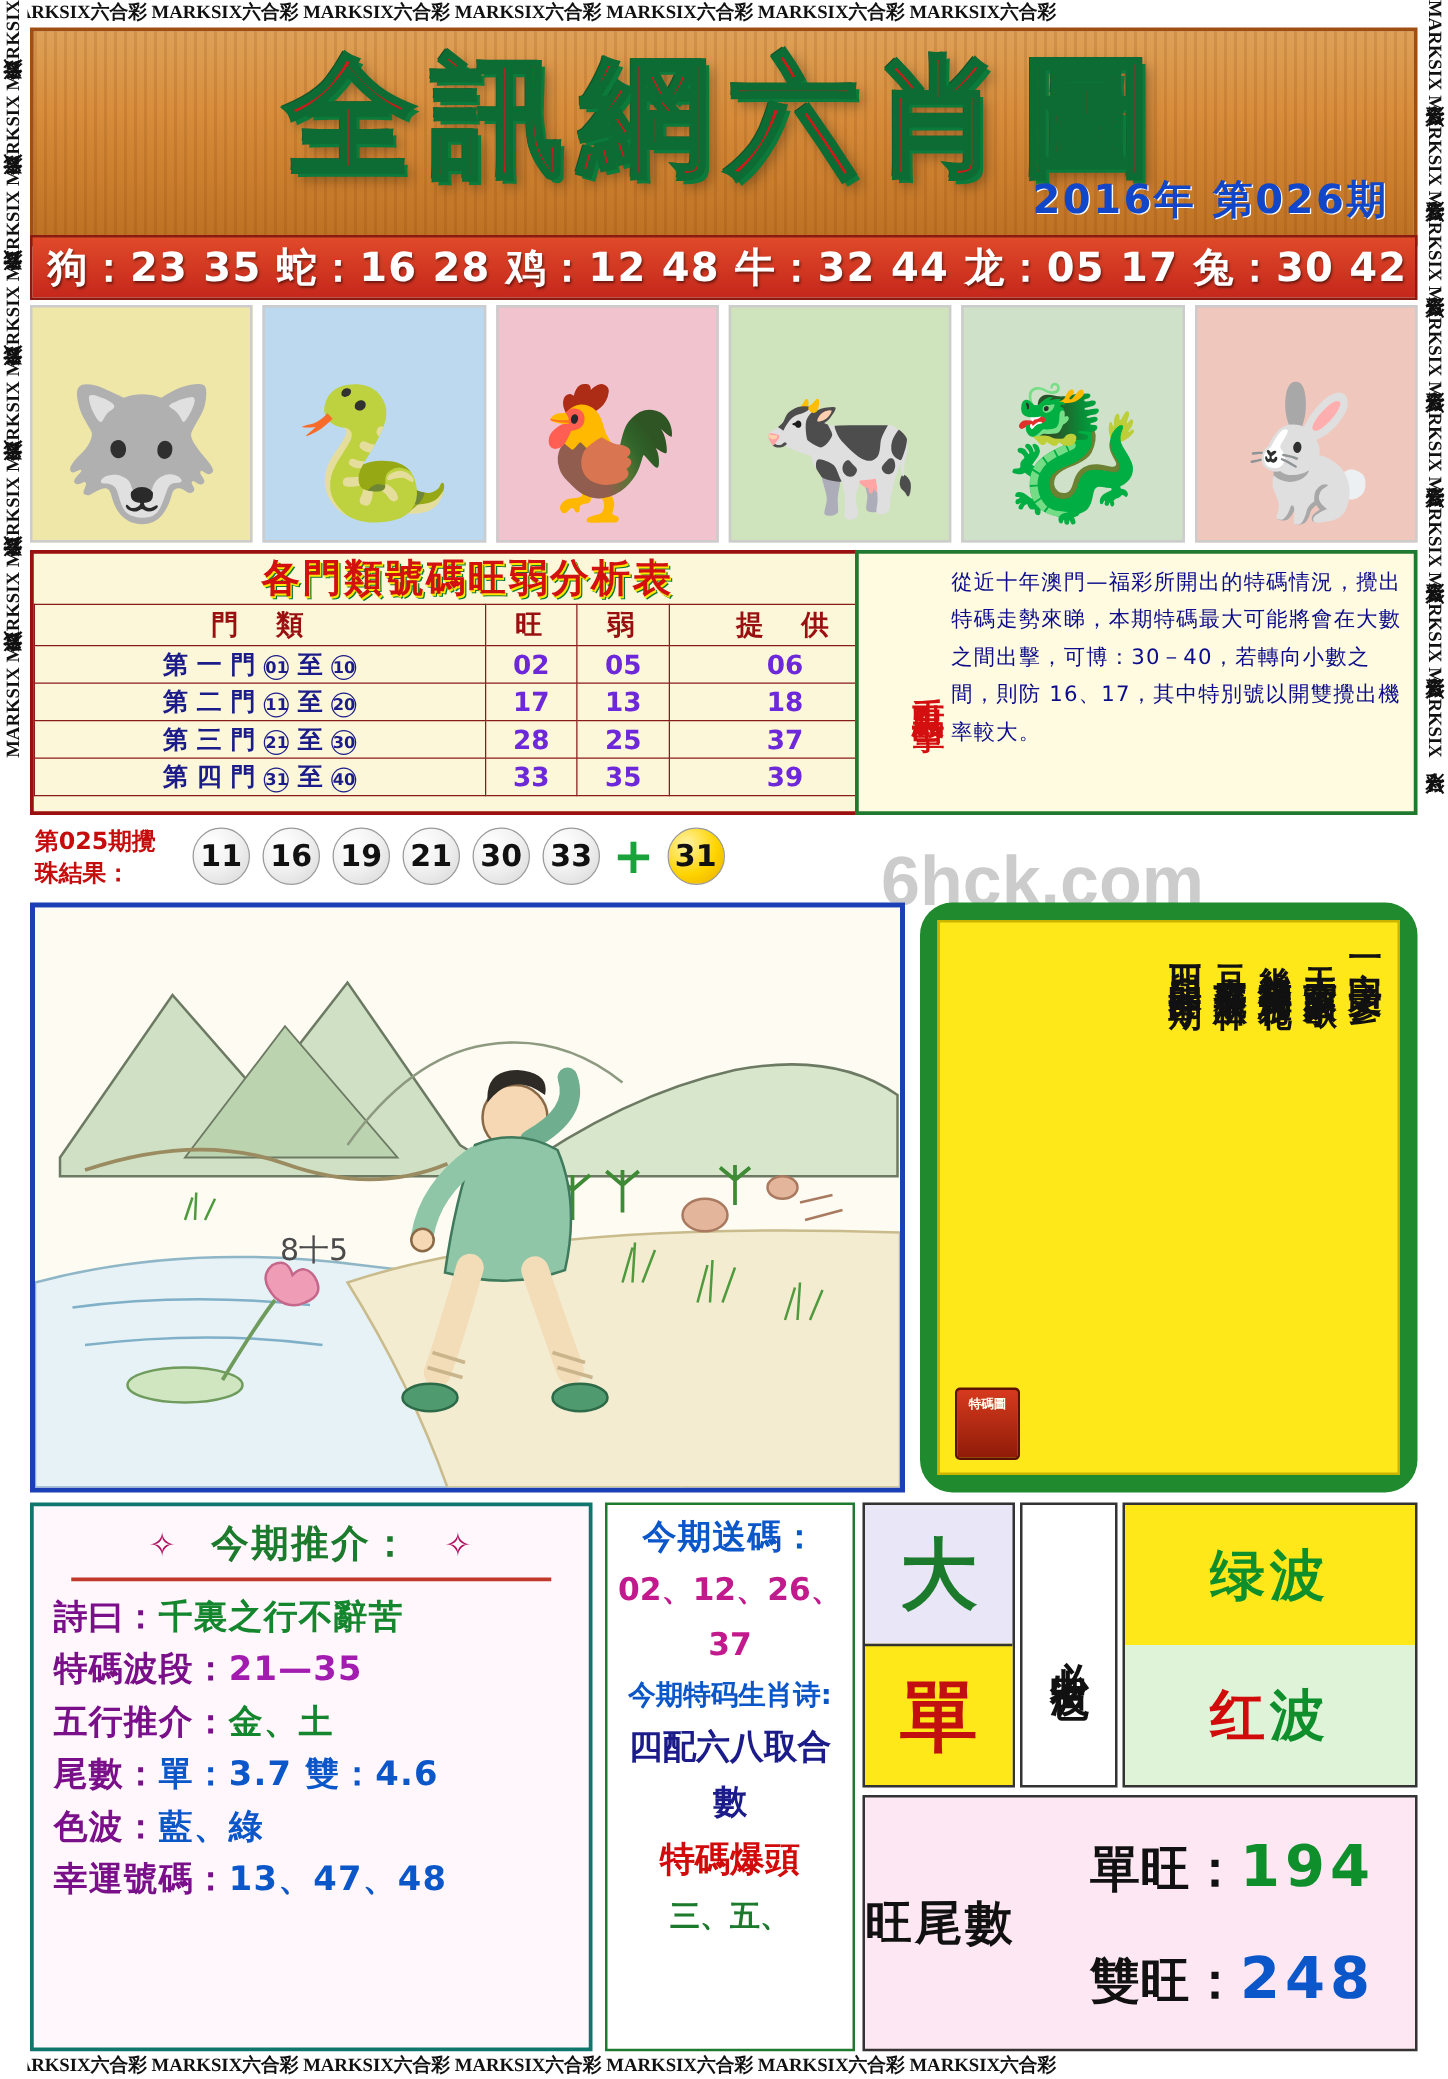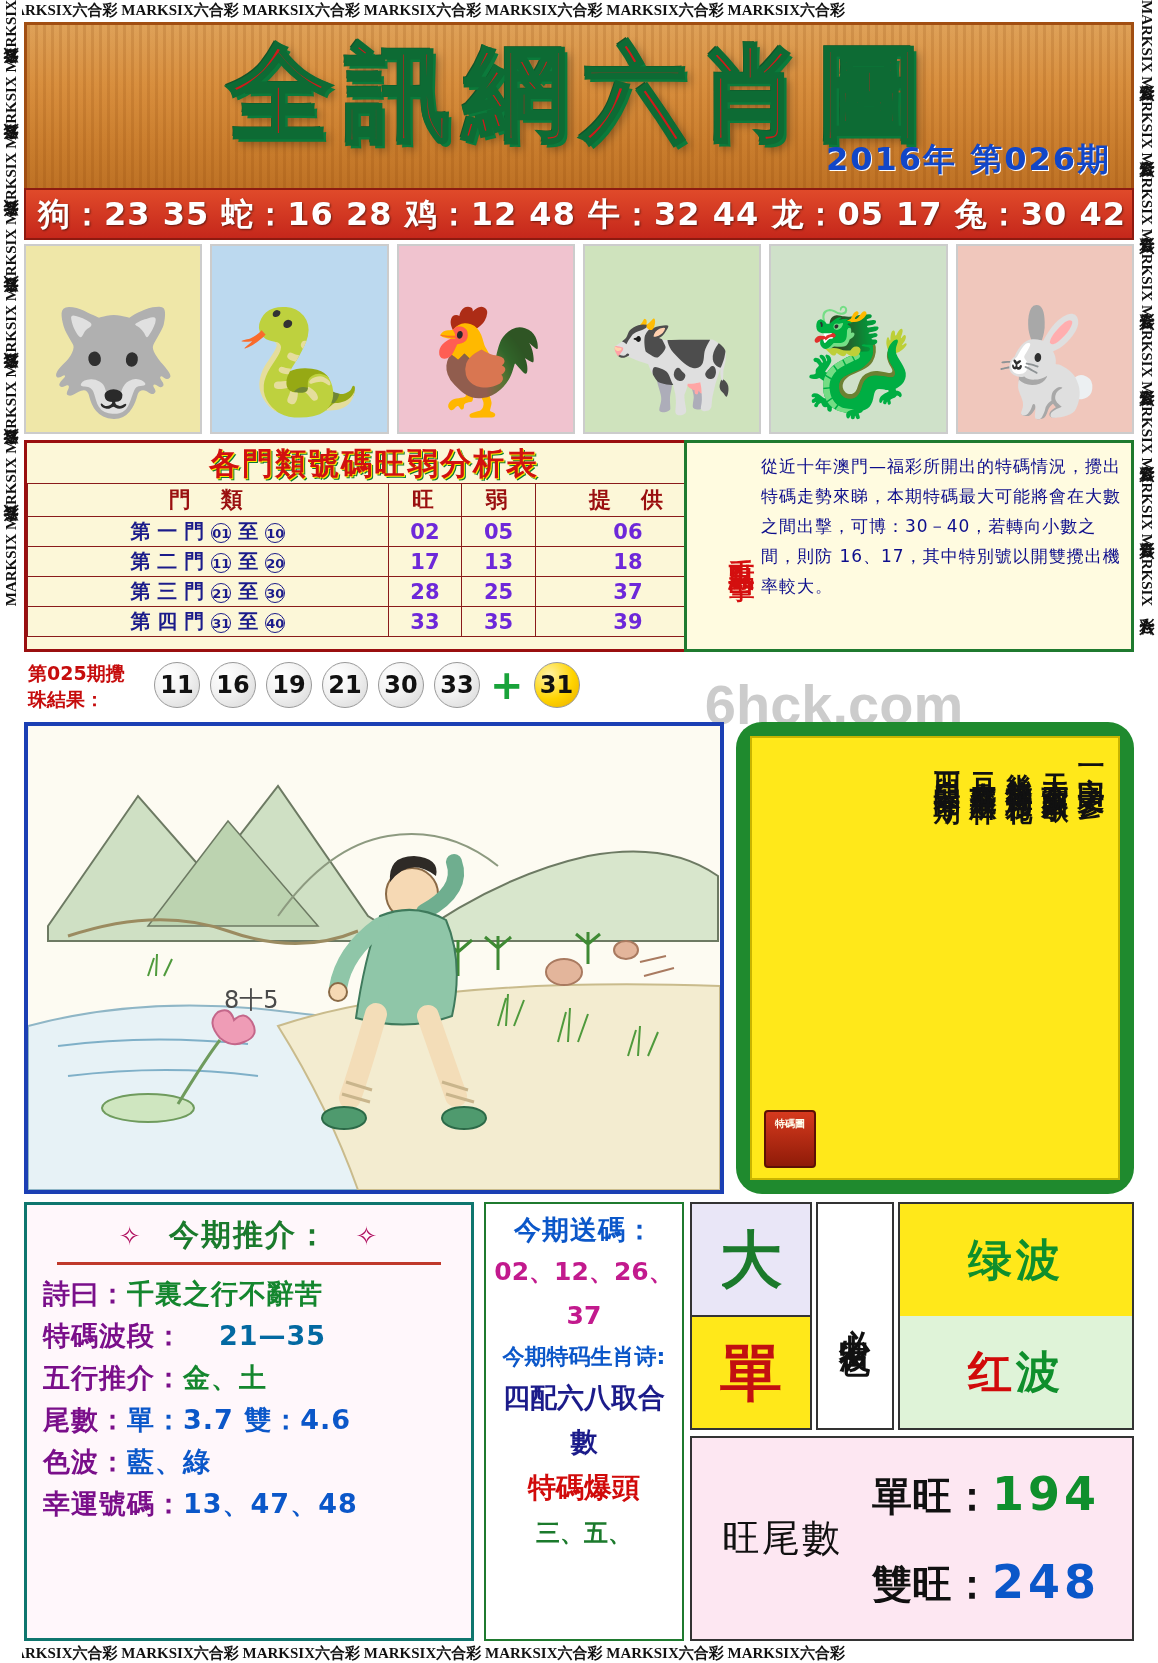--- a/index.html
+++ b/index.html
@@ -221,21 +221,21 @@
   .rec-title {
     text-align:center; font-size:30px; font-weight:bold; color:#1b7a2c;
     padding-top:10px; letter-spacing:2px;
   }
   .rec-title .di { color:#b01060; font-size:26px; padding:0 14px; }
   .rec-rule { height:3px; background:#c0392b; margin:6px 30px 8px 30px; }
   .rec-line {
     font-size:27px; line-height:42px; color:#7a0f8a; padding-left:16px;
     font-weight:bold; letter-spacing:1px;
   }
-  .rec-line .v { color:#0369a1;margin-left:36px; }
+  .rec-line .v { color:#a21caf; }
   .rec-line .g { color:#14862e; }
   .rec-line .b { color:#0b57c9; }
 
   
   .mid {
     position:absolute; left:460px; top:1180px; width:200px; height:439px;
     background:#ffffff; border:2px solid #1f7a2f;
     padding:6px 4px;
     text-align:center;
   }
@@ -281,21 +281,21 @@
   .wave.red { background:#dff3d8; }
   .wave.red .c1 { color:#d10a0a; }
   .wave.red .c2 { color:#0f8f2c; }
 
   .tail {
     position:absolute; left:666px; top:1414px; width:444px; height:205px;
     background:#fde7f2; border:2px solid #333;
     display:flex; align-items:center;
   }
   .tail-left {
-    width:180px; text-align:center; font-size:38px; font-weight:normal; color:#111;
+    width:180px; font-size:38px; font-weight:bold; color:#111;
     letter-spacing:2px;
   }
   .tail-right { flex:1; }
   .tail-row { font-size:40px; font-weight:bold; line-height:86px; color:#111; }
   .tail-row .num { color:#0f8f2c; font-size:46px; letter-spacing:4px; }
   .tail-row .num.red { color:#0b57c9; }
 </style>
 </head>
 <body>
 

